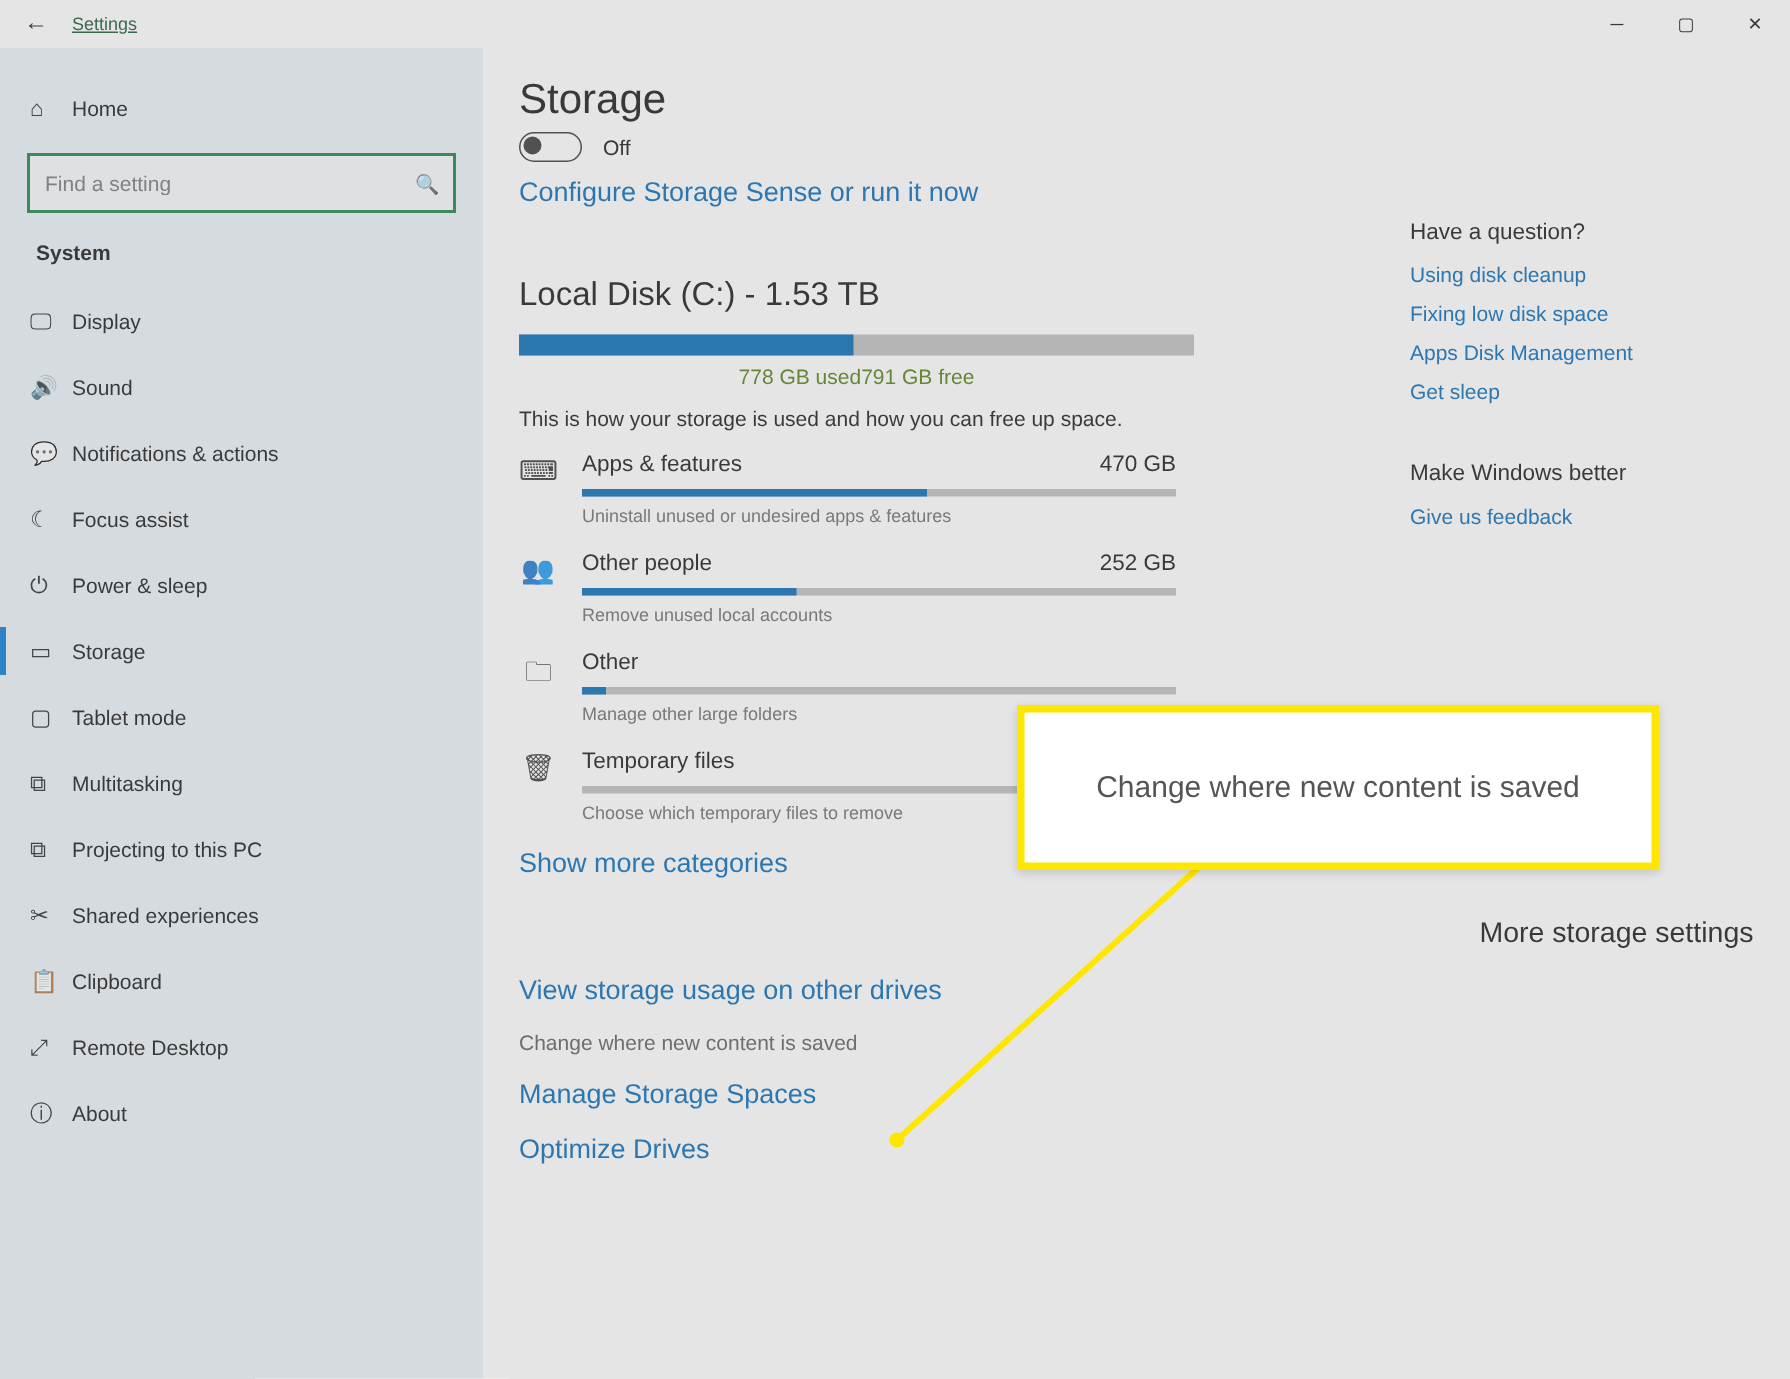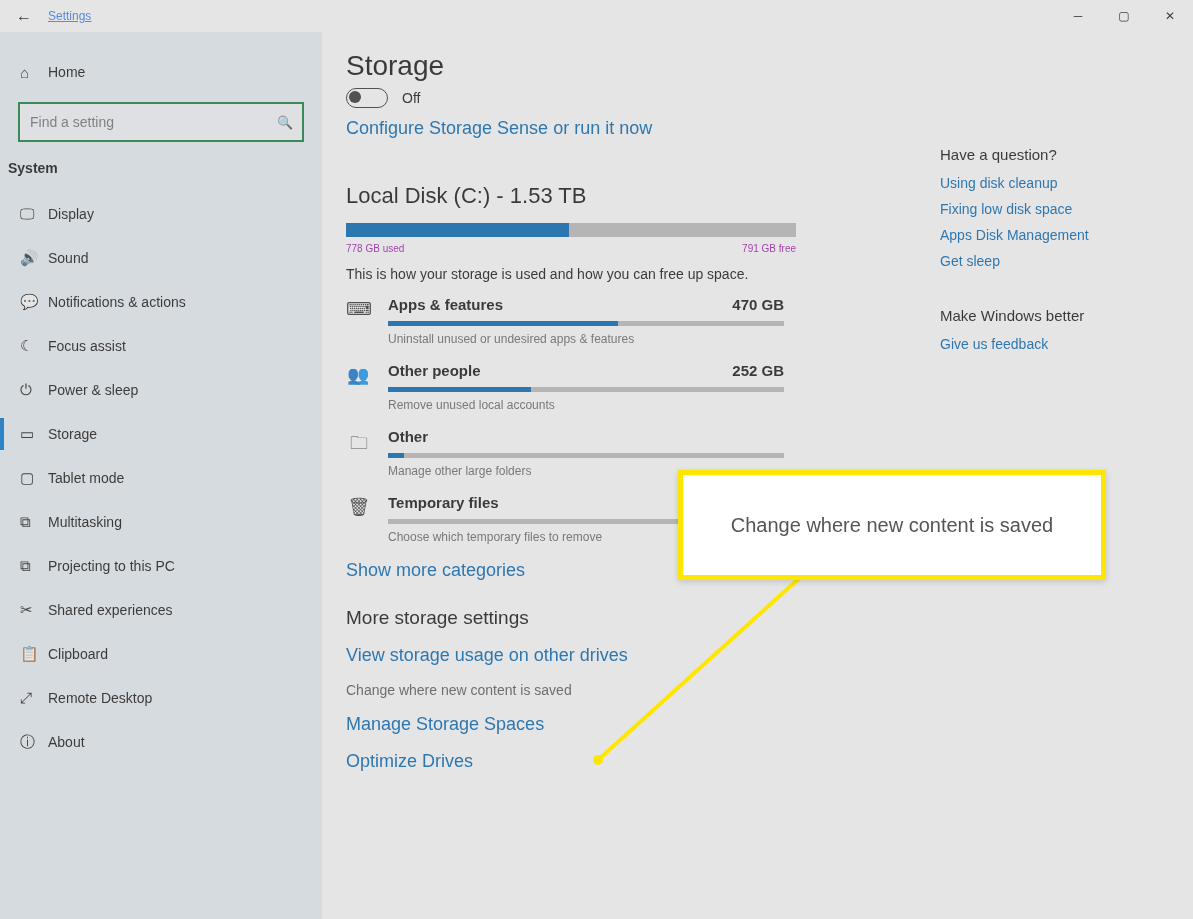--- a/index.html
+++ b/index.html
@@ -1,55 +1,55 @@
 <!DOCTYPE html>
 <html><head>
 <meta charset="utf-8">
 <style>
   html,body{margin:0;padding:0;width:1193px;height:919px;font-family:"Segoe UI",Arial,sans-serif;background:#fff;overflow:hidden;}
   .overlay{position:absolute;left:0;top:0;width:1193px;height:919px;background:rgba(160,160,160,.28);z-index:50;pointer-events:none;}
   
   .titlebar{height:32px;display:flex;align-items:center;position:relative;}
   .titlebar .back{width:48px;text-align:center;font-size:16px;color:#111;}
-  .titlebar .ttl{font-size:12px;color:#3b82f6;text-decoration:underline;}
+  .titlebar .ttl{font-size:12px;color:#14532d;text-decoration:underline;}
   .win-ctrls{position:absolute;right:0;top:0;display:flex;}
   .win-btn{width:46px;height:32px;display:flex;align-items:center;justify-content:center;font-size:12px;color:#111;}
   
   .leftnav{position:absolute;left:0;top:32px;width:322px;height:887px;background:rgba(210,226,240,.45);}
   .nav-row{display:flex;align-items:center;height:44px;padding-left:20px;font-size:14px;color:#111;}
   .nav-row .ico{width:28px;text-align:left;font-size:15px;color:#222;}
   .nav-row.active{position:relative;}
   .nav-row.active::before{content:"";position:absolute;left:0;top:6px;bottom:6px;width:4px;background:#0078d4;}
   .home{margin-top:18px;margin-bottom:8px;}
   .search-wrap{margin:4px 18px 14px 18px;height:36px;border:2px solid #15803d;background:rgba(255,255,255,.5);display:flex;align-items:center;}
   .search-wrap input{flex:1;border:0;background:transparent;font-size:14px;padding-left:10px;outline:none;color:#555;}
   .search-wrap .sico{width:34px;text-align:center;color:#555;font-size:13px;}
-  .group-label{font-size:14px;font-weight:600;color:#111;padding:4px 0 16px 8px;}
+  .group-label{font-size:14px;font-weight:600;color:#111;padding:4px 0 16px 24px;}
   
   .main{position:absolute;left:322px;top:32px;right:0;bottom:0;padding:0 24px;}
   .page-title{font-size:28px;font-weight:400;color:#111;margin:18px 0 6px 0;}
   .toggle-row{display:flex;align-items:center;gap:14px;margin-bottom:10px;}
   .toggle{width:40px;height:18px;border:1px solid #333;border-radius:10px;position:relative;}
   .toggle .knob{position:absolute;left:2px;top:2px;width:12px;height:12px;border-radius:50%;background:#333;}
   .toggle-label{font-size:14px;color:#111;}
   .link{color:#0067b8;font-size:18px;cursor:pointer;}
   .disk-title{font-size:22px;color:#111;margin-top:44px;}
   .disk-bar{width:450px;height:14px;background:#bdbdbd;margin-top:14px;position:relative;}
   .disk-bar .fill{position:absolute;left:0;top:0;bottom:0;background:#0067b8;}
-  .disk-vals{width:450px;display:flex;justify-content:space-between;font-size:10px;color:#a21caf;margin-top:6px;}
+  .disk-vals{width:450px;display:flex;justify-content:center;font-size:14px;color:#4d7c0f;margin-top:6px;}
   .disk-desc{font-size:14px;color:#111;margin-top:12px;}
   .cats{margin-top:14px;}
   .cat{display:flex;gap:16px;margin-bottom:16px;}
   .cat .cico{width:26px;font-size:18px;color:#333;text-align:center;padding-top:2px;}
   .cat .cbody{flex:1;max-width:396px;}
-  .cat-row1{display:flex;justify-content:space-between;font-size:15px;color:#111;font-weight:bold;}
+  .cat-row1{display:flex;justify-content:space-between;font-size:15px;color:#111;}
   .cat-bar{height:5px;background:#bdbdbd;margin-top:8px;position:relative;}
   .cat-bar .fill{position:absolute;left:0;top:0;bottom:0;background:#0067b8;}
   .cat-hint{font-size:12px;color:#6a6a6a;margin-top:6px;}
-  .more-head{font-size:19px;color:#111;margin-top:26px;}
+  .more-head{font-size:19px;color:#111;margin-top:26px;text-align:right;}
   .more-links{display:flex;flex-direction:column;gap:16px;margin-top:16px;font-size:14px;}
   .muted{color:#5a5a5a;}
   
   .rpanel{position:absolute;left:940px;top:108px;width:230px;font-size:14px;}
   .rpanel .grey{color:#444;margin-bottom:4px;}
   .rpanel .head{color:#111;margin-top:38px;margin-bottom:12px;font-size:15px;font-weight:400;}
   .rpanel .lk{color:#0067b8;margin-bottom:10px;cursor:pointer;}
   
   .callout{position:absolute;left:678px;top:470px;width:418px;height:100px;background:#fff;border:5px solid #ffe600;z-index:80;display:flex;align-items:center;justify-content:center;font-size:20px;color:#555;box-shadow:0 2px 6px rgba(0,0,0,.15);pointer-events:none;}
   .arrow-svg{position:absolute;left:576px;top:560px;z-index:79;pointer-events:none;}

